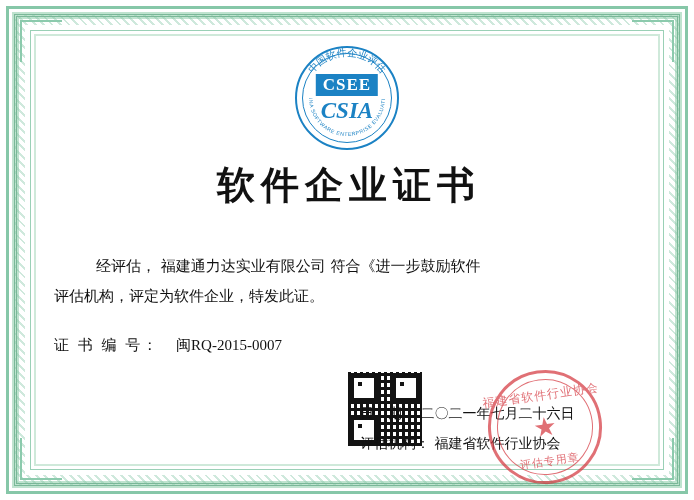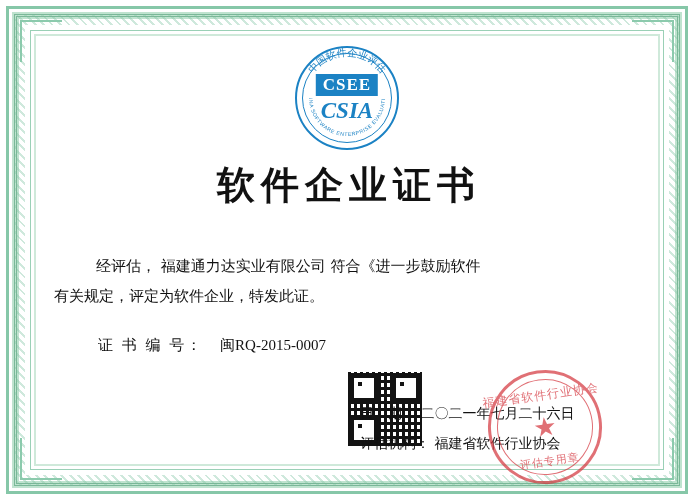--- a/index.html
+++ b/index.html
@@ -172,21 +172,21 @@
   .fields {
     position: absolute;
     top: 288px;
     left: 14px;
     font-size: 15px;
     line-height: 34px;
     color: #111111;
     font-family: "DejaVu Sans", "Liberation Sans", sans-serif;
   }
   .field-row { white-space: nowrap; }
-  .field-label { letter-spacing: 2px; margin-left: 44px; }
+  .field-label { letter-spacing: 2px; }
   .field-value { margin-left: 12px; }
   .cert-no-value { font-family: "Liberation Serif", serif; }
 
   
   .qr {
     position: absolute;
     left: 308px;
     top: 332px;
     width: 74px;
     height: 74px;
@@ -318,21 +318,21 @@
     </div>
 
     <div class="title">软件企业证书</div>
 
     <div class="body-block">
       <div class="para-line indent">
         <span>经评估，</span>
         <span class="company-name">福建通力达实业有限公司</span>
         <span>符合《进一步鼓励软件</span>
       </div>
-      <div class="para-line">有关规定，评定为软件企业，特发此证。</div>
+      <div class="para-line">评估机构，评定为软件企业，特发此证。</div>
     </div>
 
     <div class="fields">
       <div class="field-row">
         <span class="field-label">证 书 编 号：</span>
         <span class="field-value cert-no-value">闽RQ-2015-0007</span>
       </div>
     </div>
 
     <div class="qr">

